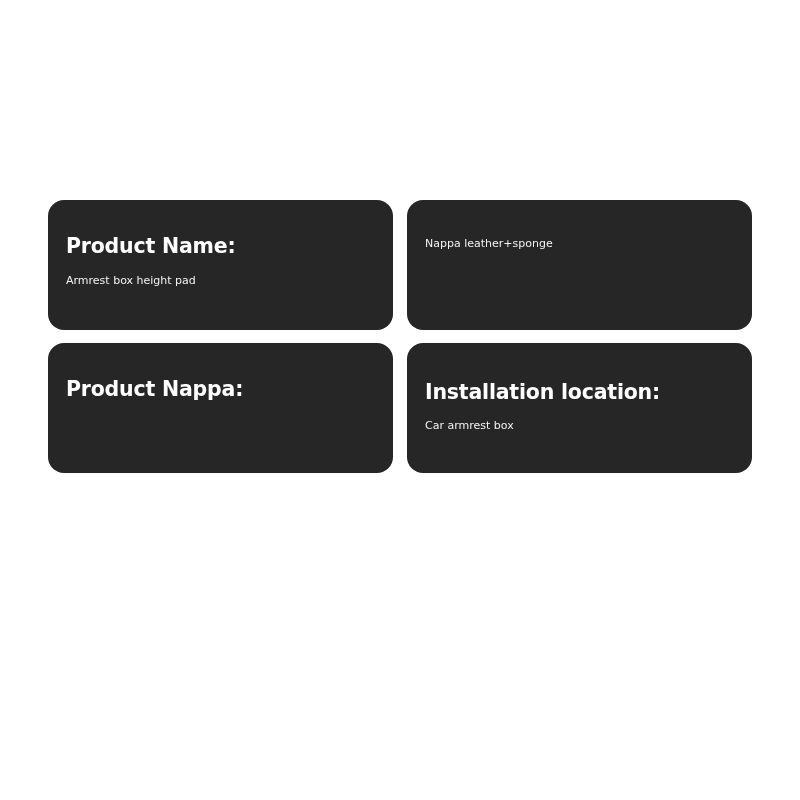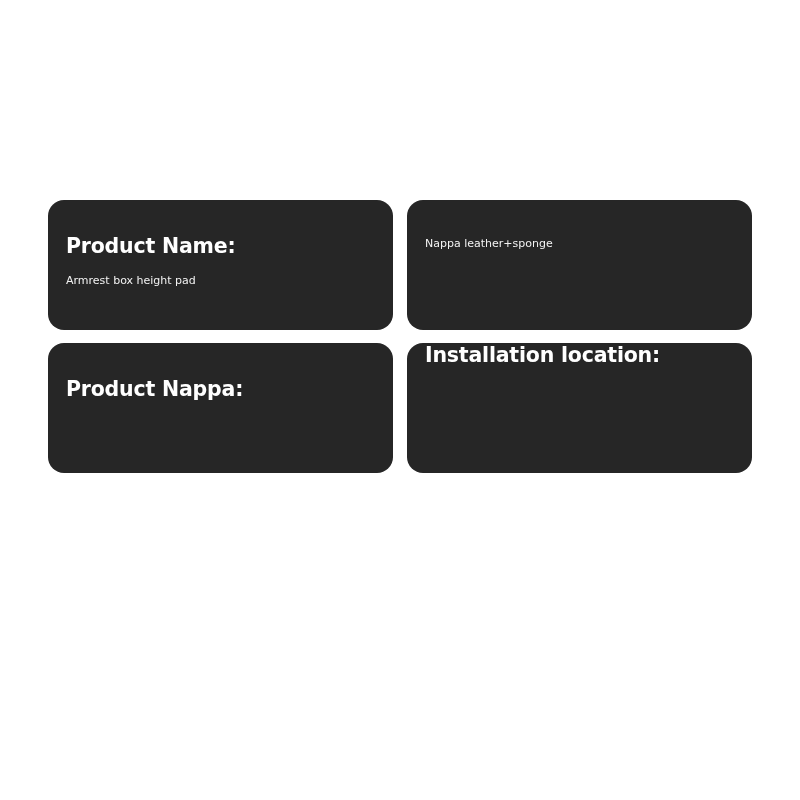--- a/index.html
+++ b/index.html
@@ -33,21 +33,21 @@
     column-gap: 14px;
     row-gap: 13px;
   }
   .card {
     background: #262626;
     border-radius: 16px;
     box-sizing: border-box;
     padding: 0 18px;
     display: flex;
     flex-direction: column;
-    justify-content: space-between;
+    justify-content: center;
     overflow: hidden;
   }
   .card.pad-top {
     justify-content: flex-start;
     padding-top: 34px;
   }
   .card-label {
     color: #ffffff;
     font-size: 20.5px;
     font-weight: bold;
@@ -86,16 +86,19 @@
       </div>
     </div>
 
 
     <div class="card pad-top">
       <div class="card-label">Product Nappa:</div>
     </div>
 
     <div class="card">
       <div class="card-label">Installation location:</div>
+      <div class="card-value">
+        <span class="line">Car armrest box</span>
+      </div>
     </div>
 
   </div>
 </div>
 
 </body></html>

